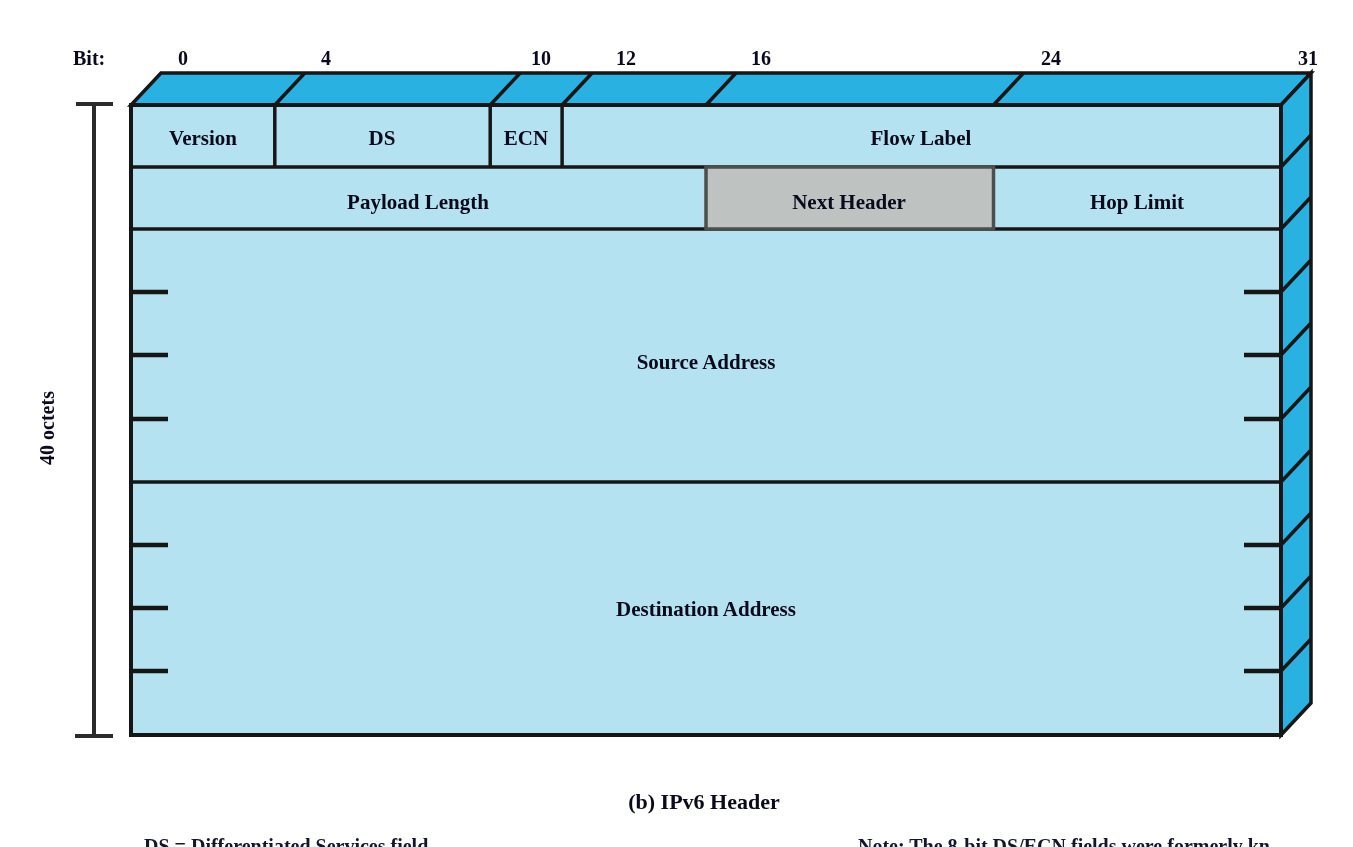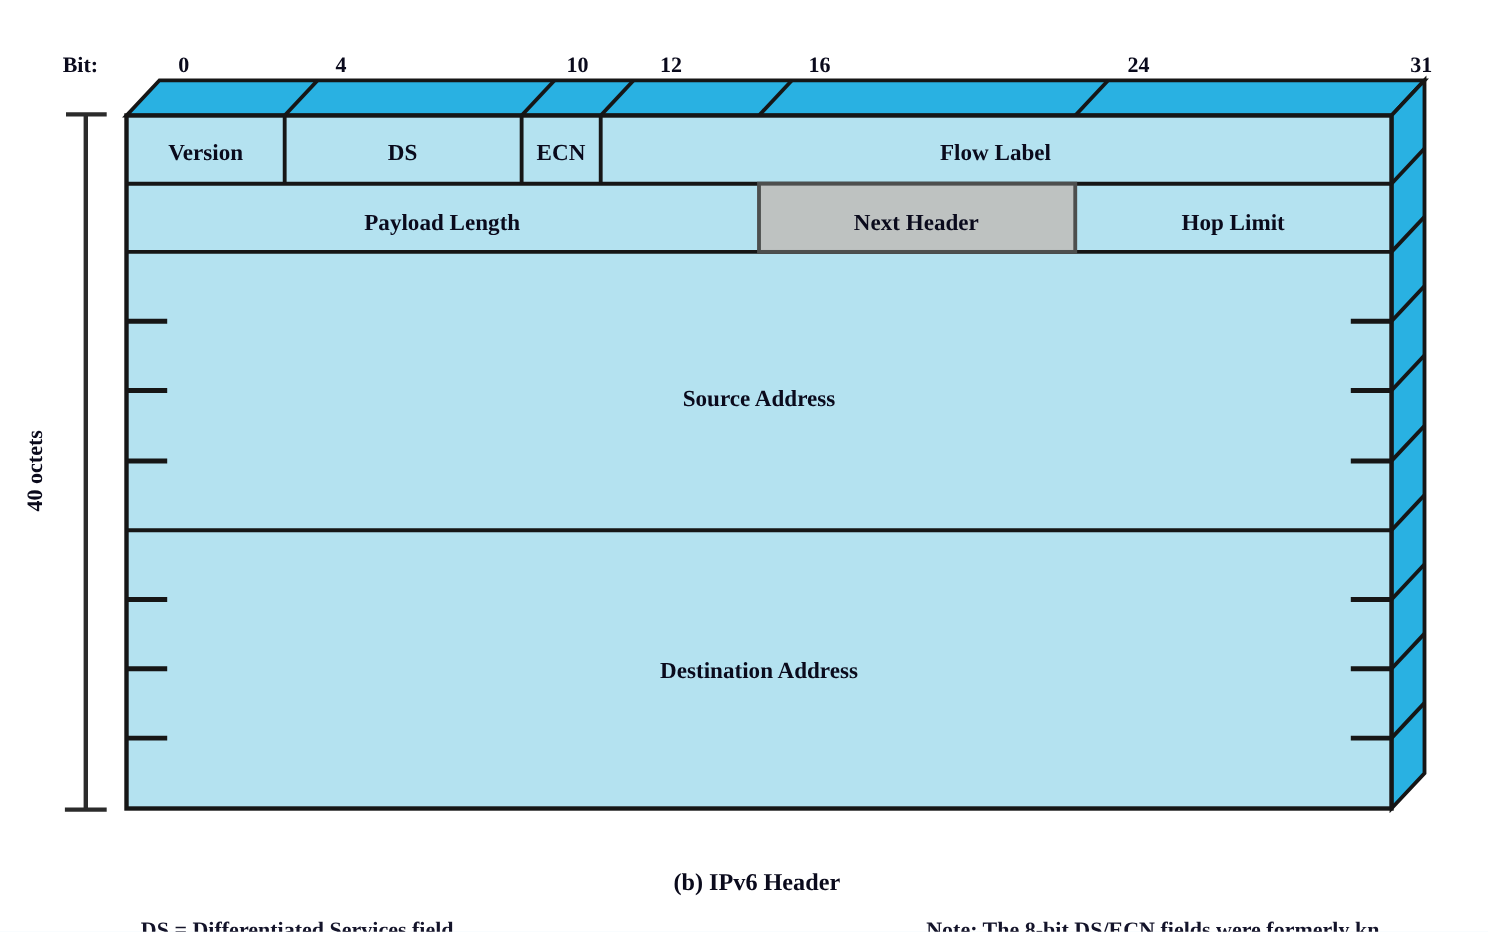--- a/index.html
+++ b/index.html
@@ -8,20 +8,21 @@
     width: 1353px;
     height: 847px;
     overflow: hidden;
     background: #ffffff;
     font-family: "Liberation Serif", serif;
   }
   .stage {
     position: relative;
     width: 1275px;
     height: 847px;
+    margin-left: 16px;
   }
   svg { position: absolute; left: 0; top: 0; }
 
   .cell-label {
     font-family: "Liberation Serif", serif;
     font-weight: bold;
     font-size: 21px;
     fill: #0a0a1c;
   }
   .tick-label {

